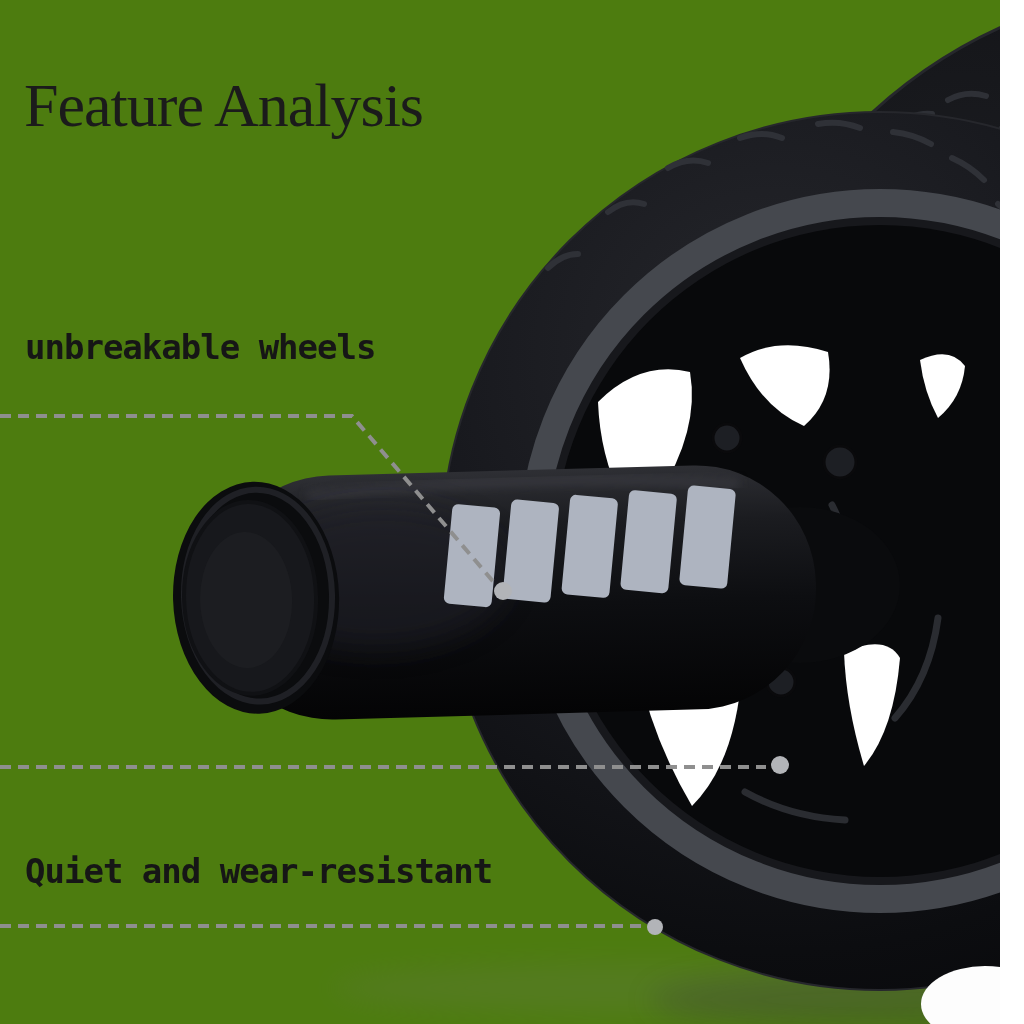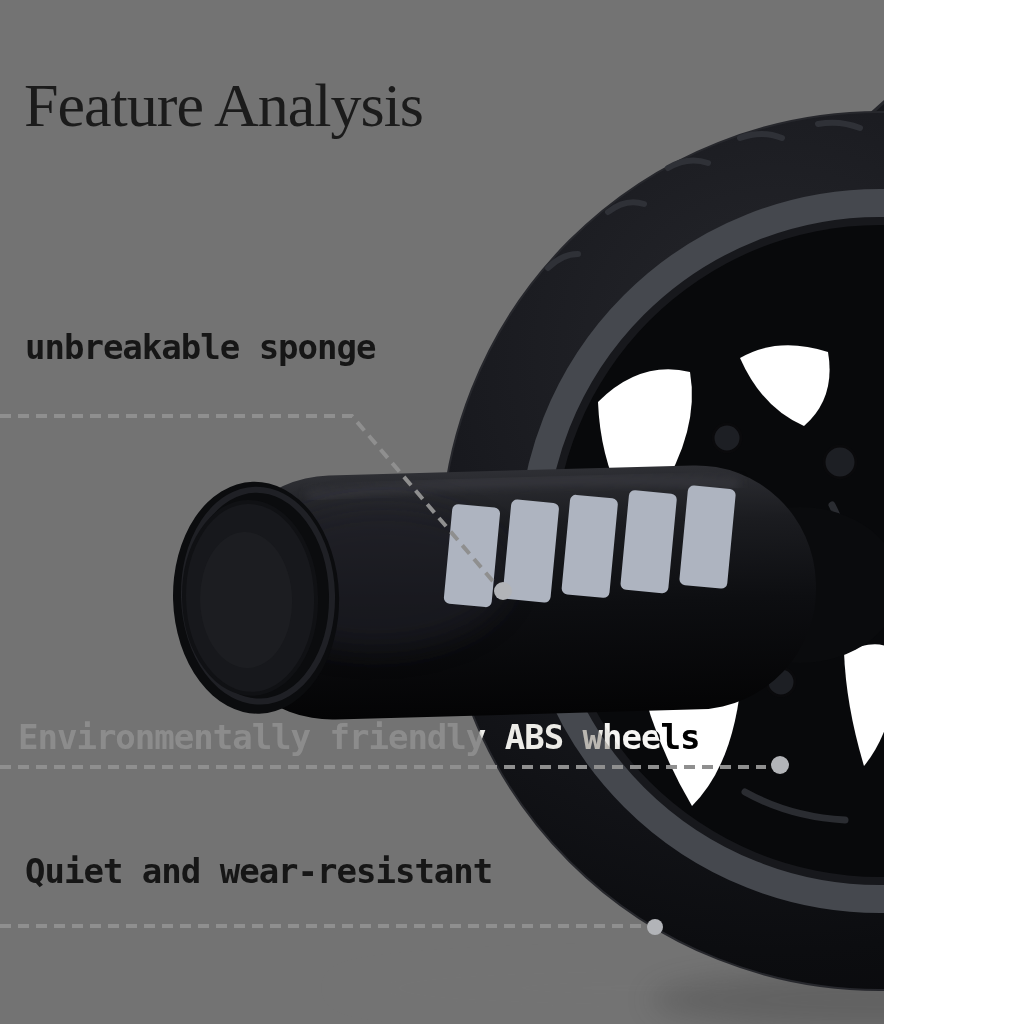--- a/index.html
+++ b/index.html
@@ -1,22 +1,22 @@
 <!DOCTYPE html>
 <html><head>
 <meta charset="utf-8">
 <style>
   html, body { margin: 0; padding: 0; }
   body { background: #ffffff; font-family: "DejaVu Sans", sans-serif; }
 
   .stage {
     position: relative;
-    width: 884px;
+    width: 1000px;
     height: 1024px;
-    background: #737373;
+    background: #4d7c0f;
     overflow: hidden;
   }
 
   .stage svg.art {
     position: absolute;
     left: 0; top: 0;
     width: 1024px; height: 1024px;
     display: block;
   }
 
@@ -173,24 +173,21 @@
       <path d="M0,926 H641" stroke="#8f8f8f"></path>
     </g>
     <circle cx="503" cy="591" r="9" fill="#b2b4b8"></circle>
     <circle cx="780" cy="765" r="9" fill="#b2b4b8"></circle>
     <circle cx="655" cy="927" r="8" fill="#b2b4b8"></circle>
   </svg>
 
   <h1 class="page-title">Feature Analysis</h1>
 
   <div class="feature feature-sponge">
-    <div>unbreakable sponge</div>
+    <div>unbreakable wheels</div>
   </div>
 
-  <div class="feature feature-abs">
-    <div>Environmentally friendly ABS wheels</div>
-  </div>
 
   <div class="feature feature-eva">
     <div>Quiet and wear-resistant</div>
   </div>
 
 </div>
 
 </body></html>

